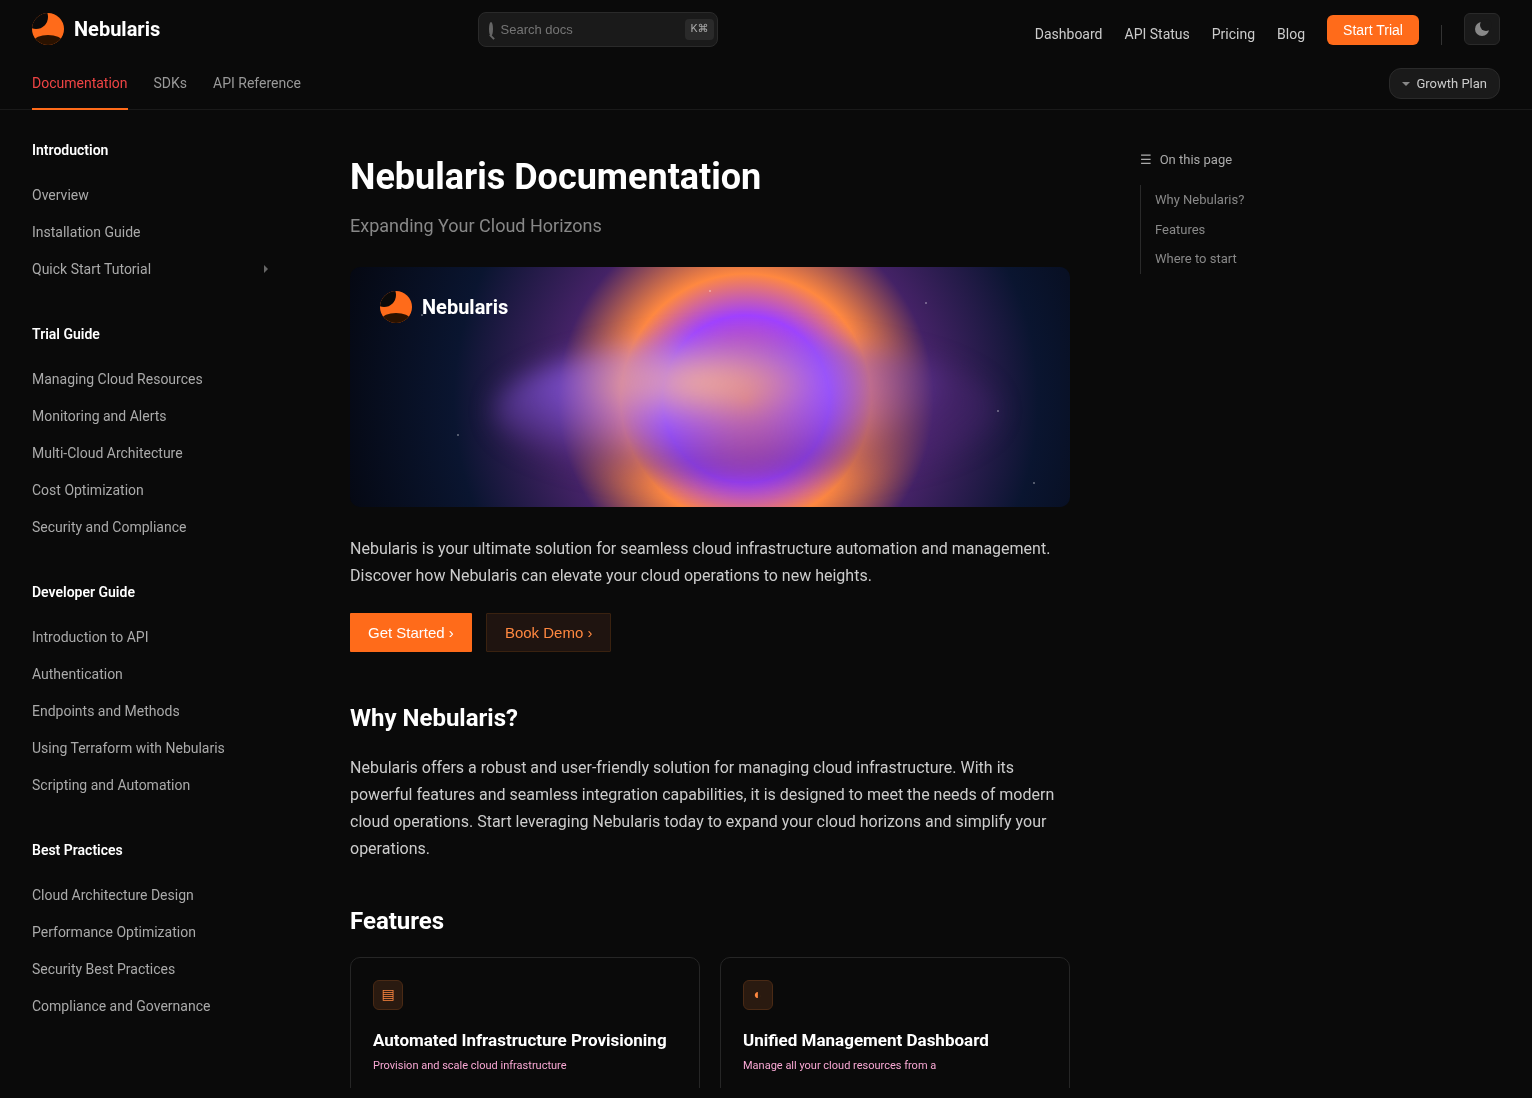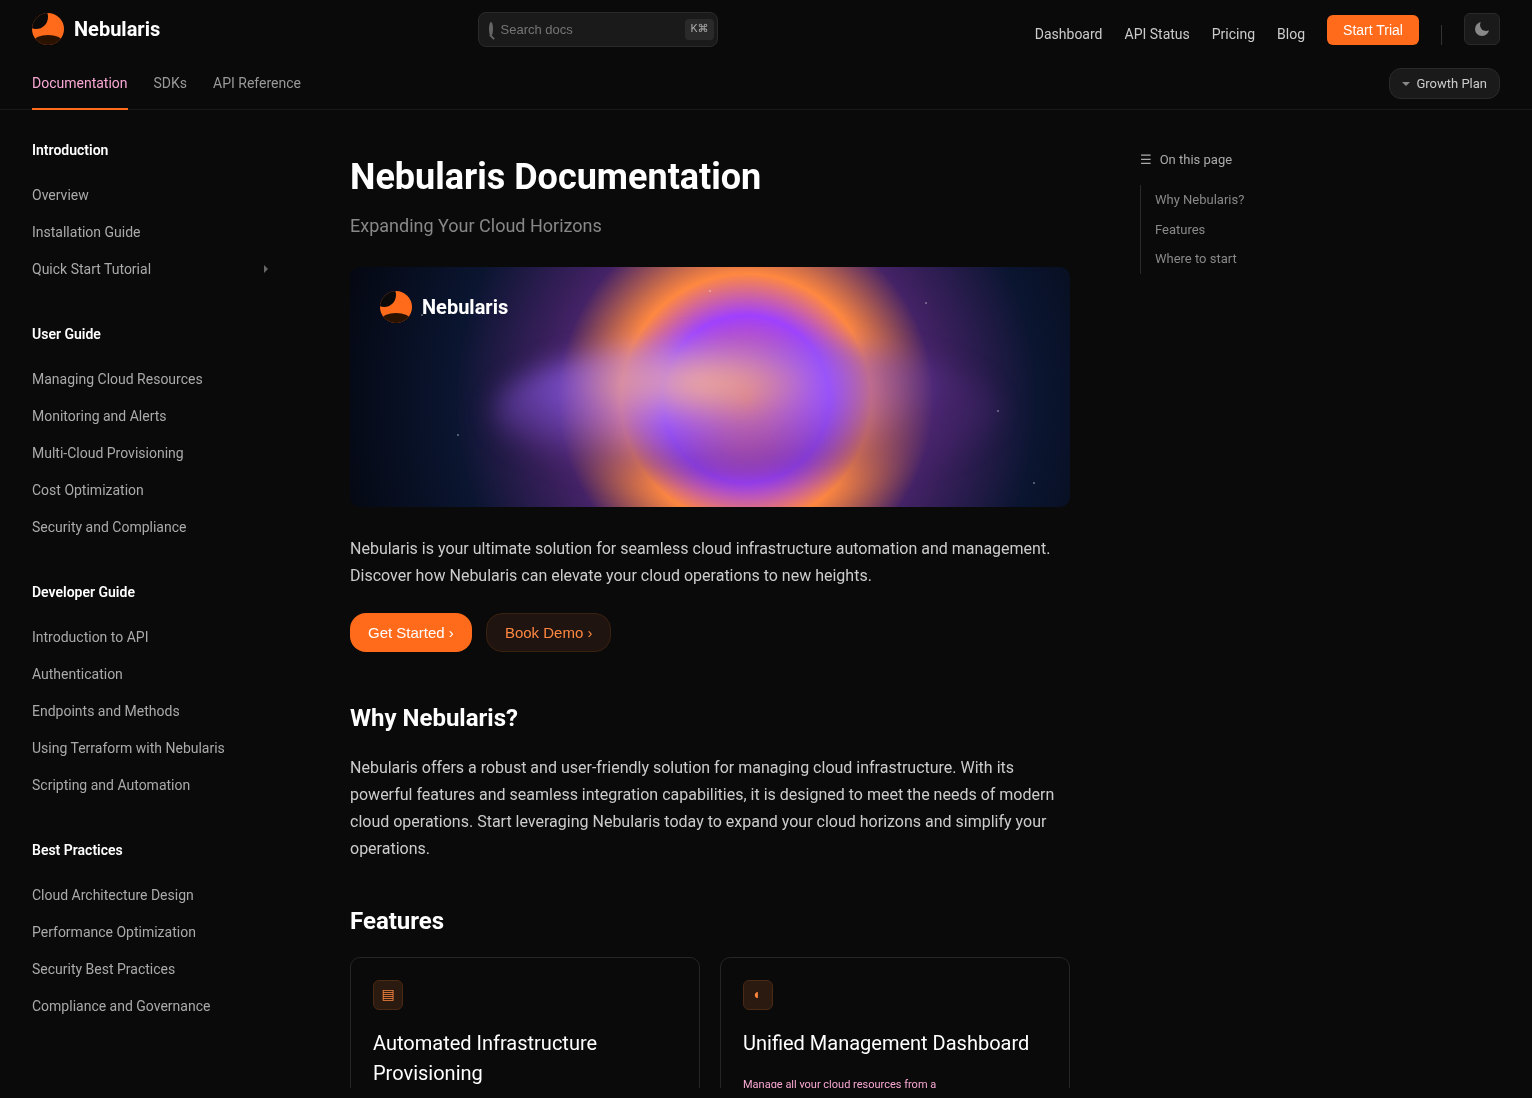--- a/index.html
+++ b/index.html
@@ -17,49 +17,49 @@
 .kbd{background:#2a2a2a;border-radius:4px;padding:2px 6px;font-size:11px;color:#aaa}
 .nav-links{display:flex;gap:22px;align-items:flex-end}
 .nav-link{color:#ccc;text-decoration:none;font-size:14px;cursor:pointer}
 .btn-primary{background:#ff6b1a;color:#fff;border:none;padding:7px 16px;border-radius:6px;font-size:14px;font-weight:500;cursor:pointer}
 .divider{width:1px;height:20px;background:#333}
 .theme-btn{width:36px;height:32px;background:#1a1a1a;border:1px solid #2a2a2a;border-radius:6px;display:flex;align-items:center;justify-content:center;cursor:pointer}
 .moon{width:14px;height:14px;background:#888;border-radius:50%;position:relative}
 .moon::after{content:"";position:absolute;top:-3px;right:-3px;width:12px;height:12px;background:#1a1a1a;border-radius:50%}
 .tabs-row{display:flex;align-items:center;padding:0 32px;border-bottom:1px solid #1a1a1a}
 .tab{padding:14px 0;margin-right:26px;color:#999;cursor:pointer;font-size:14px}
-.tab.active{color:#f9a8d4;border-bottom:2px solid #ff6b1a;margin-bottom:-1px}
+.tab.active{color:#ef4444;border-bottom:2px solid #ff6b1a;margin-bottom:-1px}
 .plan-badge{margin-left:auto;background:#1a1a1a;border:1px solid #2a2a2a;border-radius:12px;padding:5px 12px;font-size:13px;color:#ccc;display:flex;align-items:center;gap:6px;cursor:pointer}
 .chev-down{width:0;height:0;border-left:4px solid transparent;border-right:4px solid transparent;border-top:4px solid #888}
 .layout{display:flex;height:calc(100% - 120px)}
 .sidebar{width:300px;padding:30px 32px;overflow-y:auto}
 .side-group{margin-bottom:36px}
 .side-title{font-size:14px;font-weight:600;color:#fff;margin-bottom:16px;display:flex;align-items:center;gap:6px}
 .side-title::after{content:"";width:8px;height:8px;border-right:2px solid #555;border-bottom:2px solid #555;transform:rotate(45deg);margin-left:auto;opacity:0}
 .side-item{display:flex;align-items:center;padding:8px 0;color:#aaa;cursor:pointer;font-size:14px}
 .chev-right{width:0;height:0;border-top:4px solid transparent;border-bottom:4px solid transparent;border-left:4px solid #666;margin-left:auto}
 .main{flex:1;padding:40px 50px;overflow-y:auto;max-width:820px}
 .h1{font-size:36px;font-weight:700;color:#fff;margin-bottom:8px}
 .subtitle{font-size:18px;color:#888;margin-bottom:28px}
 .hero{width:100%;height:240px;border-radius:10px;background:radial-gradient(circle at 55% 55%,#ff6b1a 0%,#a040ff 20%,#ff8840 30%,#442266 45%,#0a1530 70%,#050812 100%);position:relative;overflow:hidden;margin-bottom:28px}
 .hero::before{content:"";position:absolute;top:30%;left:20%;right:10%;bottom:10%;background:radial-gradient(ellipse at 40% 30%,rgba(255,200,150,.8),rgba(150,100,255,.6) 30%,rgba(80,40,120,.4) 60%,transparent);filter:blur(12px);border-radius:50%}
 .hero::after{content:"";position:absolute;inset:0;background-image:radial-gradient(1px 1px at 10% 20%,#fff,transparent),radial-gradient(1px 1px at 80% 15%,#fff,transparent),radial-gradient(1px 1px at 90% 60%,#fff,transparent),radial-gradient(1px 1px at 15% 70%,#fff,transparent),radial-gradient(1px 1px at 50% 10%,#fff,transparent),radial-gradient(1px 1px at 95% 90%,#fff,transparent)}
 .hero-logo{position:absolute;top:24px;left:30px;display:flex;align-items:center;gap:10px;z-index:1}
 .hero-logo .logo-text{font-size:20px}
 .intro-text{font-size:16px;color:#ccc;line-height:1.7;margin-bottom:24px}
 .btn-row{display:flex;gap:14px;margin-bottom:48px}
-.btn{padding:10px 18px;border-radius:16px;font-size:15px;font-weight:500;cursor:pointer;border:none}
+.btn{padding:10px 18px;border-radius:1px;font-size:15px;font-weight:500;cursor:pointer;border:none}
 .btn-orange{background:#ff6b1a;color:#fff}
 .btn-dark{background:#1f1410;color:#ff8840;border:1px solid #3a2210}
 .h2{font-size:24px;font-weight:700;color:#fff;margin-bottom:18px}
 .para{font-size:16px;color:#ccc;line-height:1.7;margin-bottom:40px}
 .cards{display:grid;grid-template-columns:1fr 1fr;gap:20px}
 .card{border:1px solid #262626;border-radius:10px;padding:22px}
 .card-icon{width:30px;height:30px;background:#2a1a10;border:1px solid #4a2a15;border-radius:6px;margin-bottom:18px;display:flex;align-items:center;justify-content:center;color:#ff8840;font-size:14px}
-.card-title{font-size:20px;font-weight:400;color:#fff;margin-bottom:18px}
+.card-title{font-size:17px;font-weight:700;color:#fff;margin-bottom:4px}
 .card-text{font-size:11px;color:#f9a8d4;line-height:1.6}
 .toc{width:250px;padding:40px 20px}
 .toc-title{display:flex;align-items:center;gap:8px;font-size:13px;color:#aaa;margin-bottom:16px}
 .toc-icon{display:inline-block}
 .toc-items{border-left:1px solid #2a2a2a;padding-left:14px}
 .toc-item{font-size:13px;color:#888;padding:5px 0;cursor:pointer}
 </style>
 </head>
 <body>
 
@@ -101,24 +101,24 @@
     <div class="side-group">
       <div class="side-title">Introduction</div>
       <div class="side-item">Overview</div>
       <div class="side-item">Installation Guide</div>
       <div class="side-item">
           <span>Quick Start Tutorial</span>
           <span class="chev-right"></span>
         </div>
     </div>
     <div class="side-group">
-      <div class="side-title">User Guide</div>
+      <div class="side-title">Trial Guide</div>
       <div class="side-item">Managing Cloud Resources</div>
       <div class="side-item">Monitoring and Alerts</div>
-      <div class="side-item">Multi-Cloud Provisioning</div>
+      <div class="side-item">Multi-Cloud Architecture</div>
       <div class="side-item">Cost Optimization</div>
       <div class="side-item">Security and Compliance</div>
     </div>
     <div class="side-group">
       <div class="side-title">Developer Guide</div>
       <div class="side-item">Introduction to API</div>
       <div class="side-item">Authentication</div>
       <div class="side-item">Endpoints and Methods</div>
       <div class="side-item">Using Terraform with Nebularis</div>
       <div class="side-item">Scripting and Automation</div>

